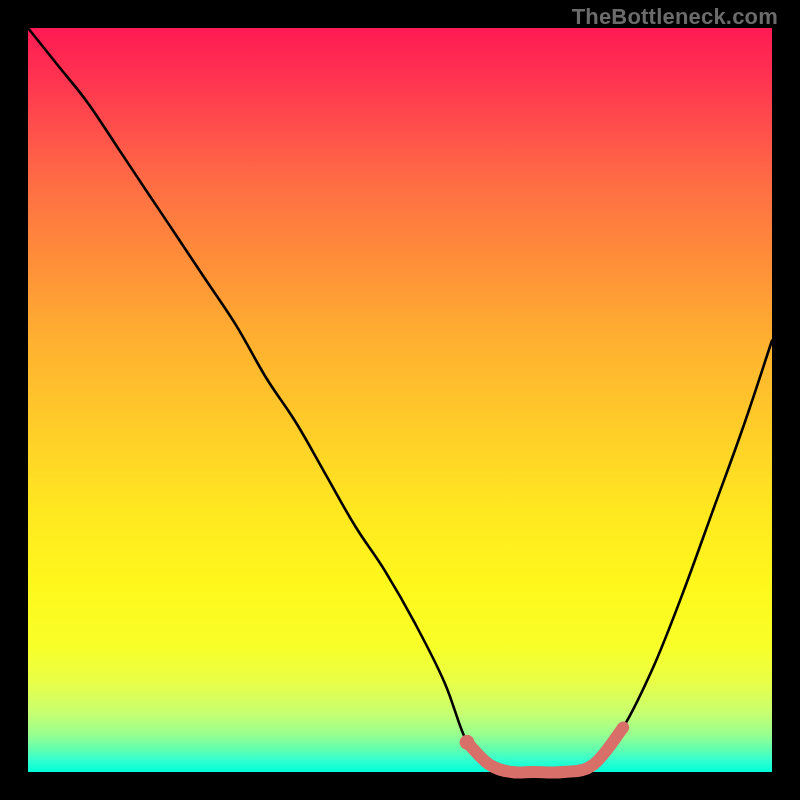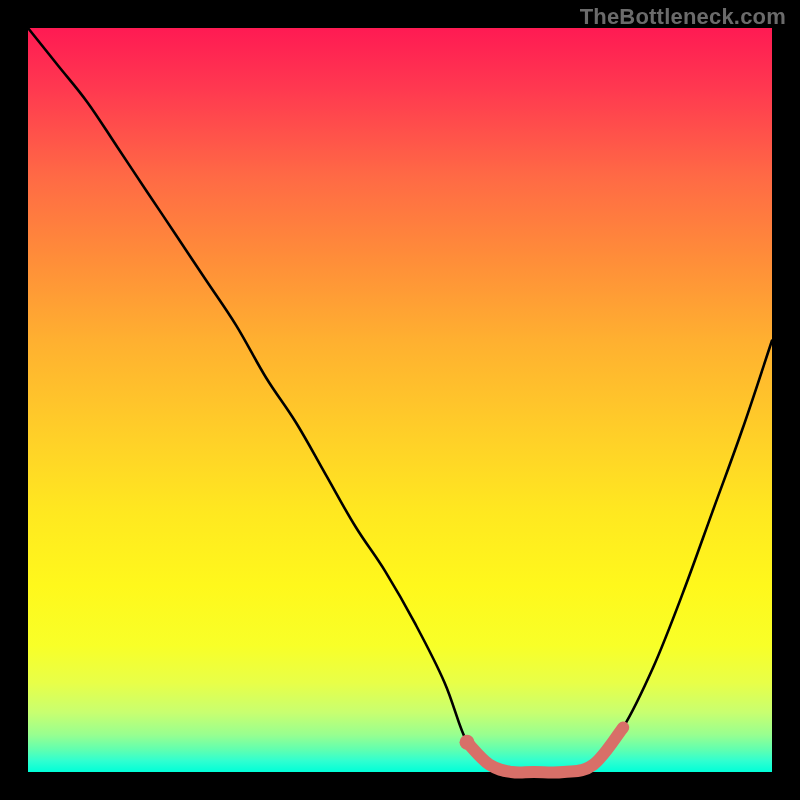--- a/index.html
+++ b/index.html
@@ -39,21 +39,21 @@
       #c8ff70 92%,
       #98ff90 95%,
       #60ffb0 97%,
       #30ffd0 98.5%,
       #00ffd8 100%
     );
   }
   .watermark {
     position: absolute;
     top: 4px;
-    right: 14px;
+    right: 22px;
     font-family: Arial, Helvetica, sans-serif;
     font-size: 22px;
     font-weight: 600;
     color: #6b6b6b;
     letter-spacing: 0.2px;
   }
   svg.curve {
     position: absolute;
     left: 0;
     top: 0;

